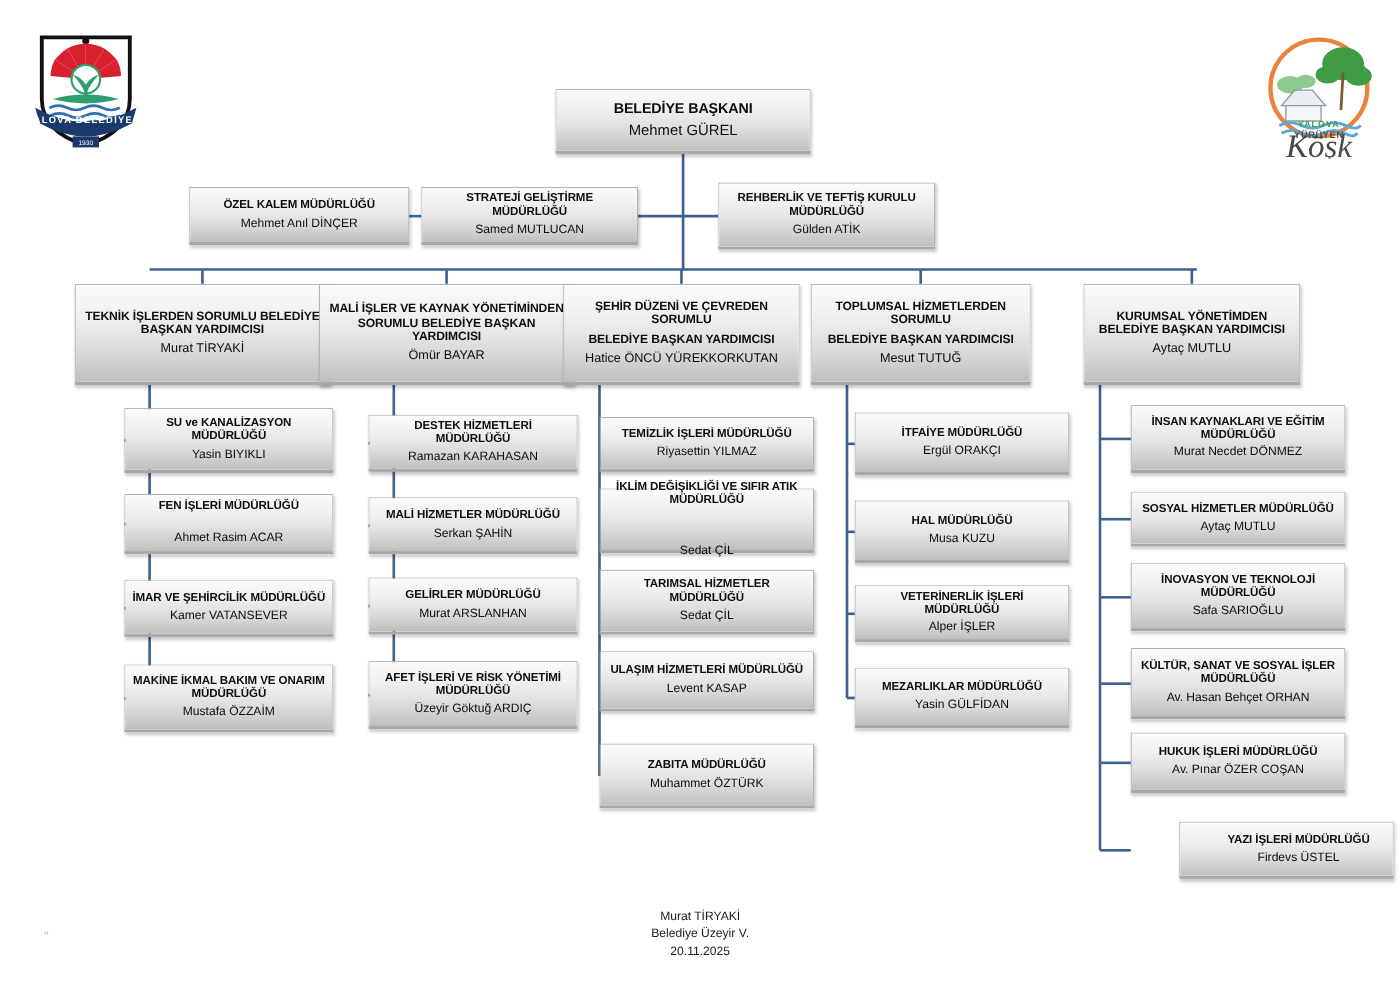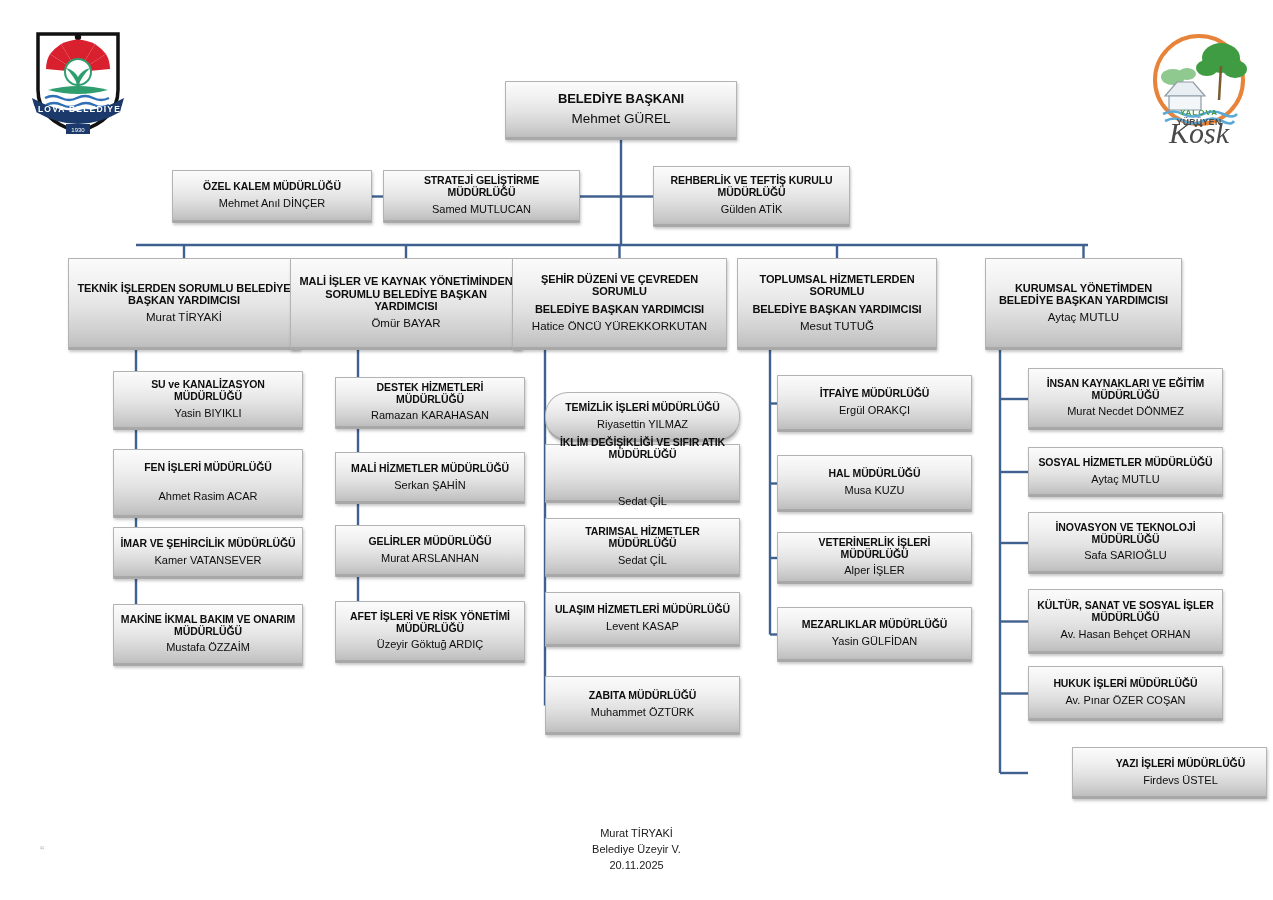--- a/index.html
+++ b/index.html
@@ -221,21 +221,21 @@
         <div class="person">Gülden ATİK</div>
       </div>
       <div class="node n-vp" style="left: 68px; top: 258px; width: 232px; height: 92px;">
         <div class="title">TEKNİK İŞLERDEN SORUMLU BELEDİYE BAŞKAN YARDIMCISI</div>
         <div class="person">Murat TİRYAKİ</div>
       </div>
       <div class="node n-leaf" style="left: 113px; top: 371px; width: 190px; height: 59px;">
         <div class="title">SU ve KANALİZASYON MÜDÜRLÜĞÜ</div>
         <div class="person">Yasin BIYIKLI</div>
       </div>
-      <div class="node n-leaf" style="left: 113px; top: 449px; width: 190px; height: 69px; gap: 12px;">
+      <div class="node n-leaf" style="left: 113px; top: 449px; width: 190px; height: 55px; gap: 12px;">
         <div class="title">FEN İŞLERİ MÜDÜRLÜĞÜ</div>
         <div class="person">Ahmet Rasim ACAR</div>
       </div>
       <div class="node n-leaf" style="left: 113px; top: 527px; width: 190px; height: 52px;">
         <div class="title">İMAR VE ŞEHİRCİLİK MÜDÜRLÜĞÜ</div>
         <div class="person">Kamer VATANSEVER</div>
       </div>
       <div class="node n-leaf" style="left: 113px; top: 604px; width: 190px; height: 62px;">
         <div class="title">MAKİNE İKMAL BAKIM VE ONARIM MÜDÜRLÜĞÜ</div>
         <div class="person">Mustafa ÖZZAİM</div>
@@ -258,21 +258,21 @@
       </div>
       <div class="node n-leaf" style="left: 335px; top: 601px; width: 190px; height: 62px;">
         <div class="title">AFET İŞLERİ VE RİSK YÖNETİMİ MÜDÜRLÜĞÜ</div>
         <div class="person">Üzeyir Göktuğ ARDIÇ</div>
       </div>
       <div class="node n-vp" style="left: 512px; top: 258px; width: 215px; height: 92px;">
         <div class="title">ŞEHİR DÜZENİ VE ÇEVREDEN SORUMLU</div>
         <div class="title sub">BELEDİYE BAŞKAN YARDIMCISI</div>
         <div class="person">Hatice ÖNCÜ YÜREKKORKUTAN</div>
       </div>
-      <div class="node n-leaf" style="left: 545px; top: 392px; width: 195px; height: 50px; border-radius: 23px;">
+      <div class="node n-leaf" style="left: 545px; top: 379px; width: 195px; height: 50px;">
         <div class="title">TEMİZLİK İŞLERİ MÜDÜRLÜĞÜ</div>
         <div class="person">Riyasettin YILMAZ</div>
       </div>
       <div class="node n-leaf" style="left: 545px; top: 444px; width: 195px; height: 59px; gap: 31px;">
         <div class="title">İKLİM DEĞİŞİKLİĞİ VE SIFIR ATIK MÜDÜRLÜĞÜ</div>
         <div class="person">Sedat ÇİL</div>
       </div>
       <div class="node n-leaf" style="left: 545px; top: 518px; width: 195px; height: 59px;">
         <div class="title">TARIMSAL HİZMETLER MÜDÜRLÜĞÜ</div>
         <div class="person">Sedat ÇİL</div>

